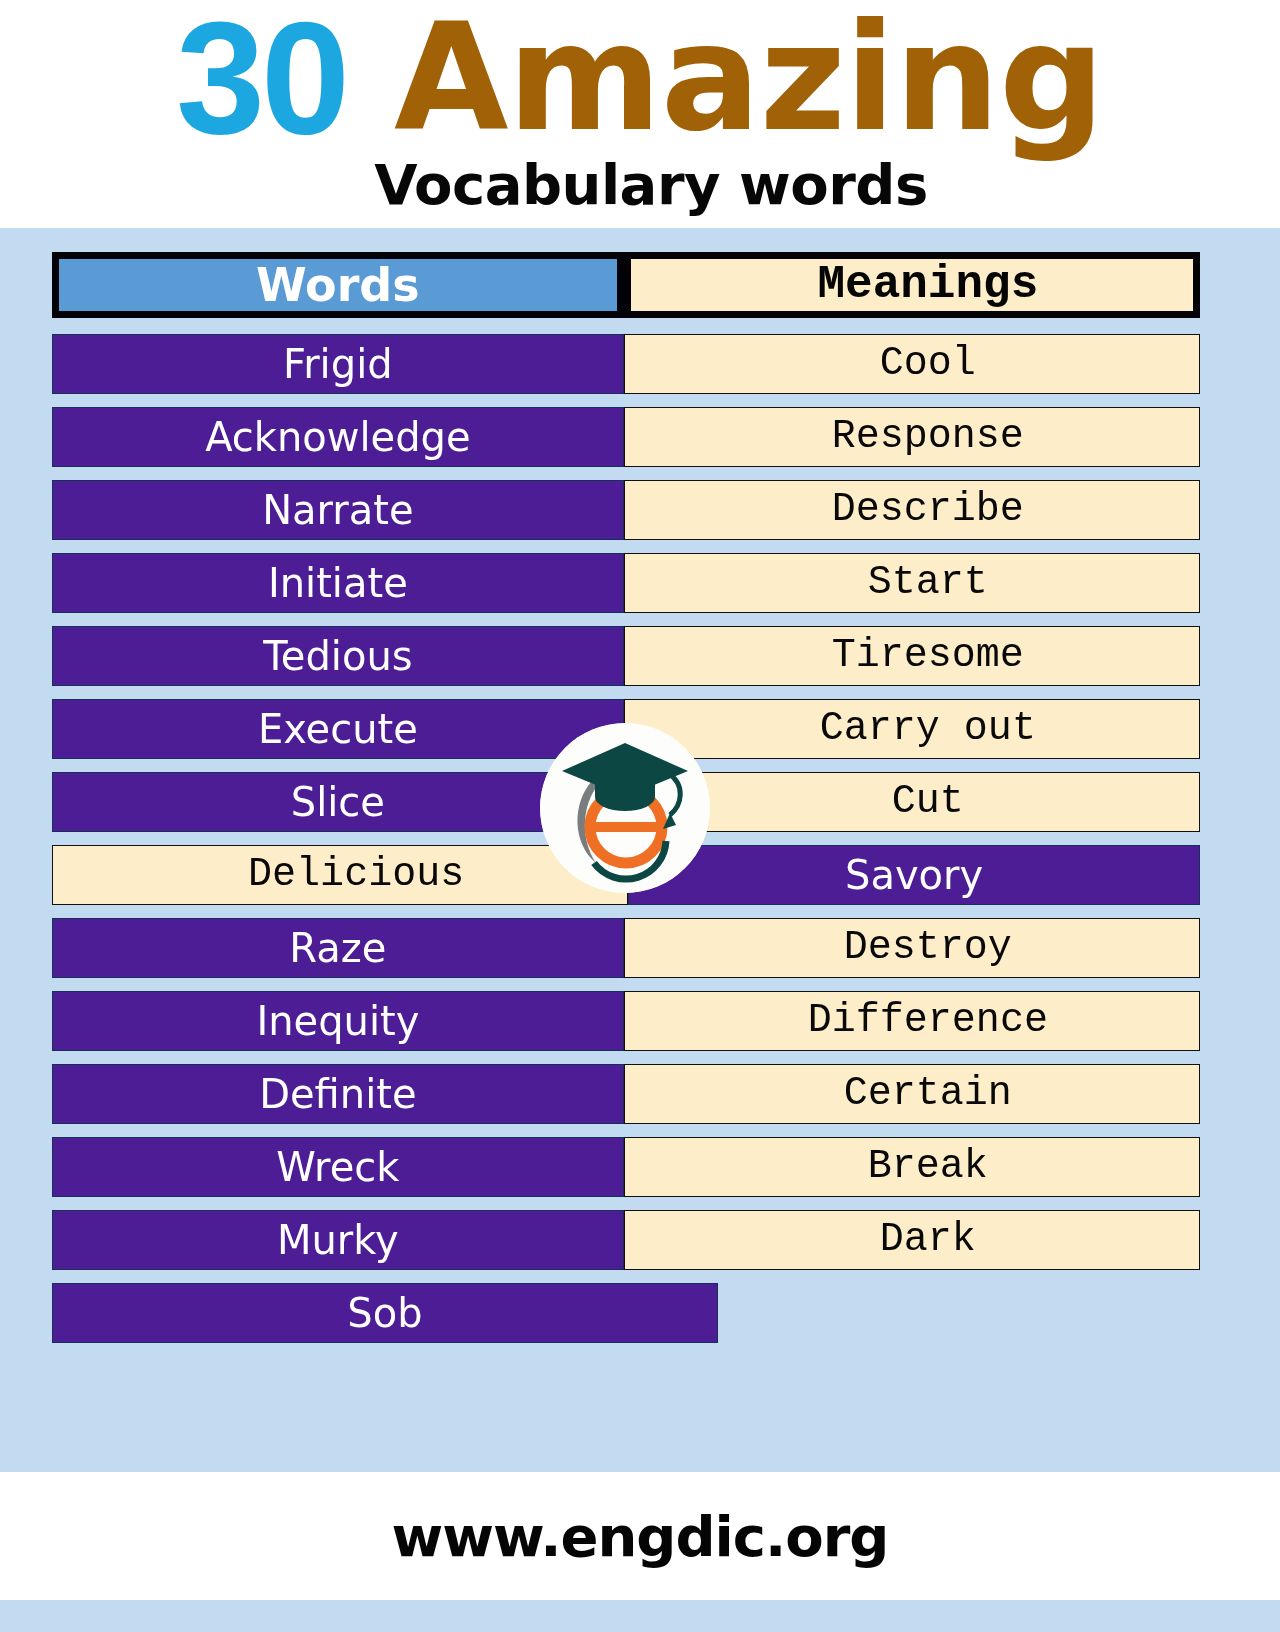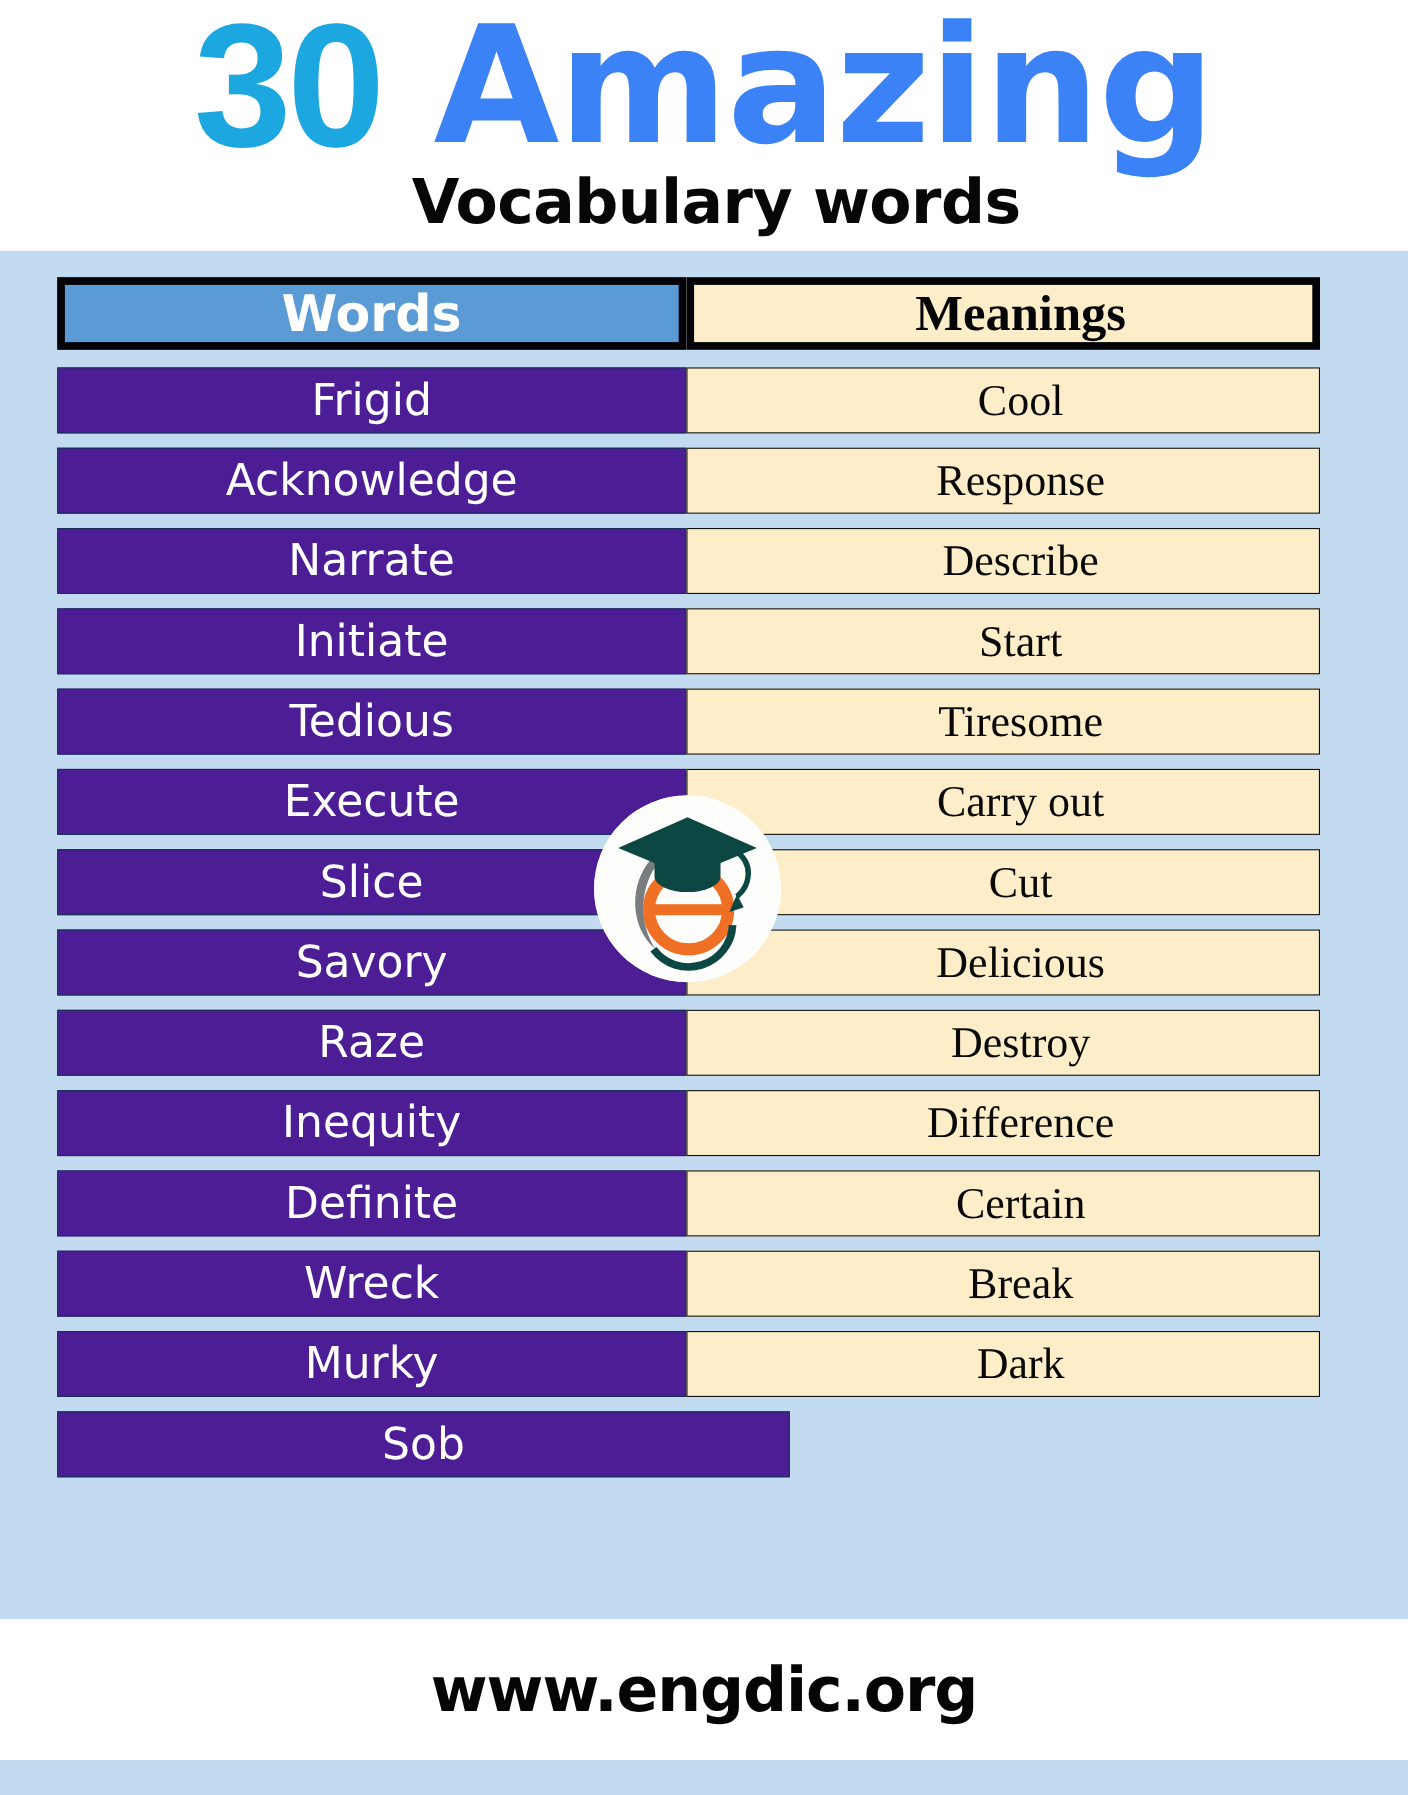--- a/index.html
+++ b/index.html
@@ -46,21 +46,21 @@
     font-weight: bold;
     color: #1CA7E0;
     letter-spacing: -4px;
     line-height: 1;
     font-family: "Liberation Sans", sans-serif;
   }
 
   .title-main {
     font-size: 148px;
     font-weight: bold;
-    color: #3b82f6;
+    color: #a16207;
     line-height: 1;
     letter-spacing: -1px;
     margin-left: 48px;
     font-family: "DejaVu Sans", sans-serif;
   }
 
   .subtitle {
     position: absolute;
     left: 11px; top: 152px;
     width: 1280px;
@@ -110,21 +110,21 @@
     font-size: 40px;
     font-family: "DejaVu Sans", sans-serif;
     font-weight: 400;
   }
 
   .cell-meaning {
     background: #fdeec9;
     border: 1.5px solid #101010;
     color: #090909;
     font-size: 40px;
-    font-family: Liberation Serif, serif;
+    font-family: Liberation Mono, monospace;
     font-weight: 400;
     padding-left: 32px;
   }
 
   .head-row .cell {
     height: 66px;
     border-width: 7px;
     border-style: solid;
     border-color: #020207;
     font-weight: bold;
@@ -217,22 +217,22 @@
       </div>
       <div class="trow">
         <div class="cell cell-word">Execute</div>
         <div class="cell cell-meaning">Carry out</div>
       </div>
       <div class="trow">
         <div class="cell cell-word">Slice</div>
         <div class="cell cell-meaning">Cut</div>
       </div>
       <div class="trow">
+        <div class="cell cell-meaning">Delicious</div>
         <div class="cell cell-word">Savory</div>
-        <div class="cell cell-meaning">Delicious</div>
       </div>
       <div class="trow">
         <div class="cell cell-word">Raze</div>
         <div class="cell cell-meaning">Destroy</div>
       </div>
       <div class="trow">
         <div class="cell cell-word">Inequity</div>
         <div class="cell cell-meaning">Difference</div>
       </div>
       <div class="trow">

